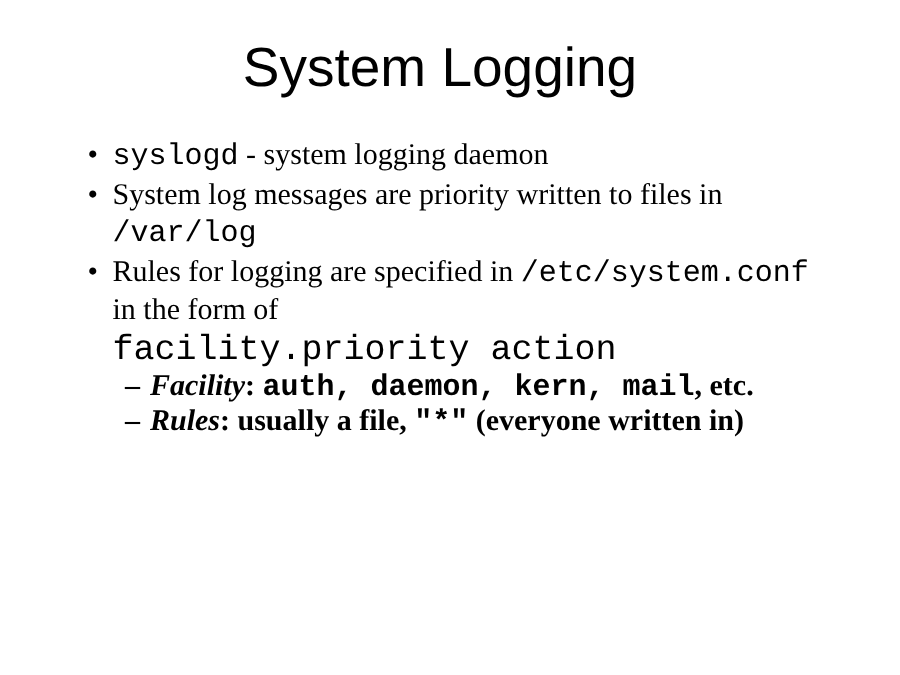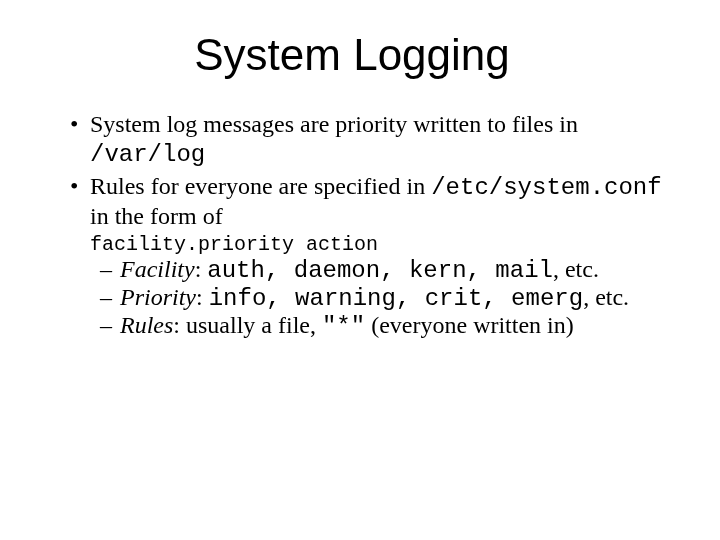--- a/index.html
+++ b/index.html
@@ -39,27 +39,28 @@
   }
   ul.top > li::before {
     content: "•";
     position: absolute;
     left: 0;
     top: 0;
   }
   .indent-block {
     margin-left: 50px;
     margin-top: 2px;
-    font-size: 20px;
+    font-size: 28px;
   }
   ul.sub {
     margin: 0;
     padding: 0 0 0 60px;
     list-style: none;
     font-size: 24px;
+    font-weight: bold;
   }
   ul.sub > li {
     position: relative;
     padding-left: 20px;
   }
   ul.sub > li::before {
     content: "–";
     position: absolute;
     left: 0;
     top: 0;
@@ -72,33 +73,33 @@
   }
 </style>
 </head>
 <body>
 
 <div class="slide">
   <div class="title">System Logging</div>
 
   <ul class="top">
     <li>
+      <span class="mono">syslogd</span><span> - system logging daemon</span>
+    </li>
+    <li>
       <span>System log messages are priority written to files in </span><span class="mono">/var/log</span>
     </li>
     <li>
-      <span>Rules for everyone are specified in </span><span class="mono">/etc/system.conf</span><span> in the form of</span>
+      <span>Rules for logging are specified in </span><span class="mono">/etc/system.conf</span><span> in the form of</span>
     </li>
   </ul>
 
   <div class="indent-block mono">facility.priority      action</div>
 
   <ul class="sub">
     <li>
       <span class="ital">Facility</span><span>: </span><span class="mono">auth, daemon, kern, mail</span><span>, etc.</span>
     </li>
     <li>
-      <span class="ital">Priority</span><span>: </span><span class="mono">info, warning, crit, emerg</span><span>, etc.</span>
-    </li>
-    <li>
       <span class="ital">Rules</span><span>: usually a file, </span><span class="mono">"*"</span><span> (everyone written in)</span>
     </li>
   </ul>
 </div>
 
 </body></html>

